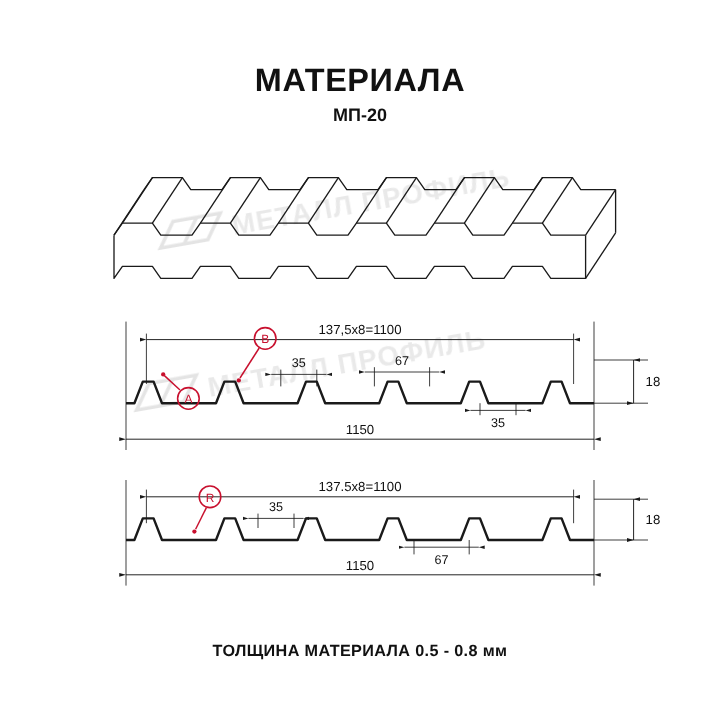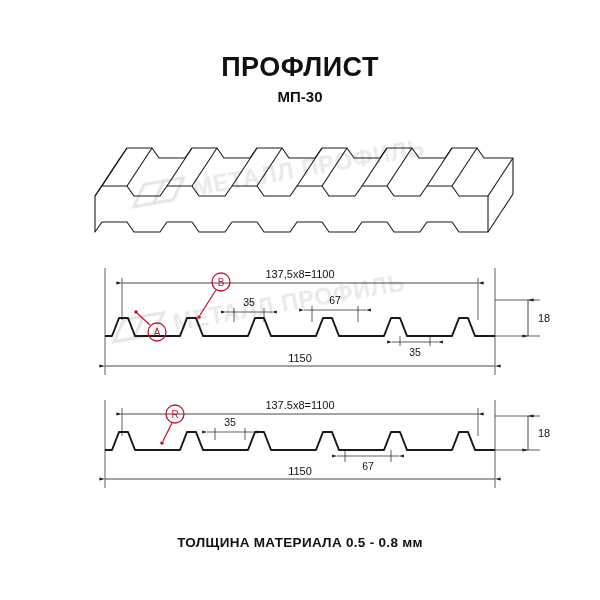--- a/index.html
+++ b/index.html
@@ -50,22 +50,22 @@
     letter-spacing: 0.3px;
     color: #111;
   }
   svg { display: block; }
 </style>
 </head>
 <body>
 
 <div>
 
-  <div class="title">ПРОФЛИСТ</div>
-  <div class="subtitle">МП-30</div>
+  <div class="title">МАТЕРИАЛА</div>
+  <div class="subtitle">МП-20</div>
 
   <svg class="sheet" viewBox="0 0 600 600" xmlns="http://www.w3.org/2000/svg">
 
     <defs>
       <marker id="arrL" markerWidth="8" markerHeight="8" refX="7" refY="3" orient="auto">
         <path d="M7,3 L0,1 L0,5 Z" fill="#1a1a1a"></path>
       </marker>
       <marker id="arrR" markerWidth="8" markerHeight="8" refX="1" refY="3" orient="auto">
         <path d="M1,3 L8,1 L8,5 Z" fill="#1a1a1a"></path>
       </marker>

